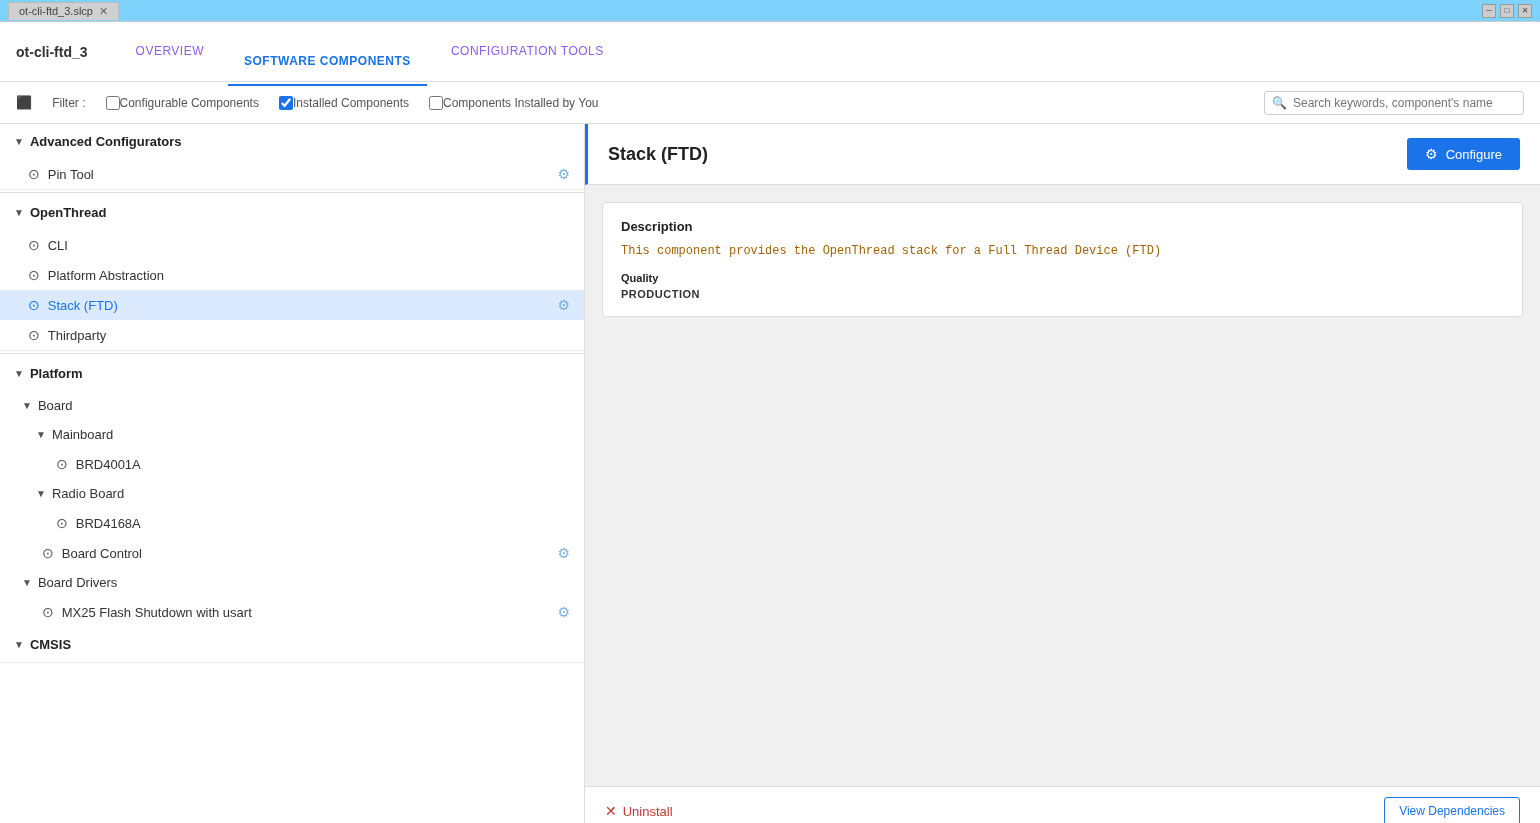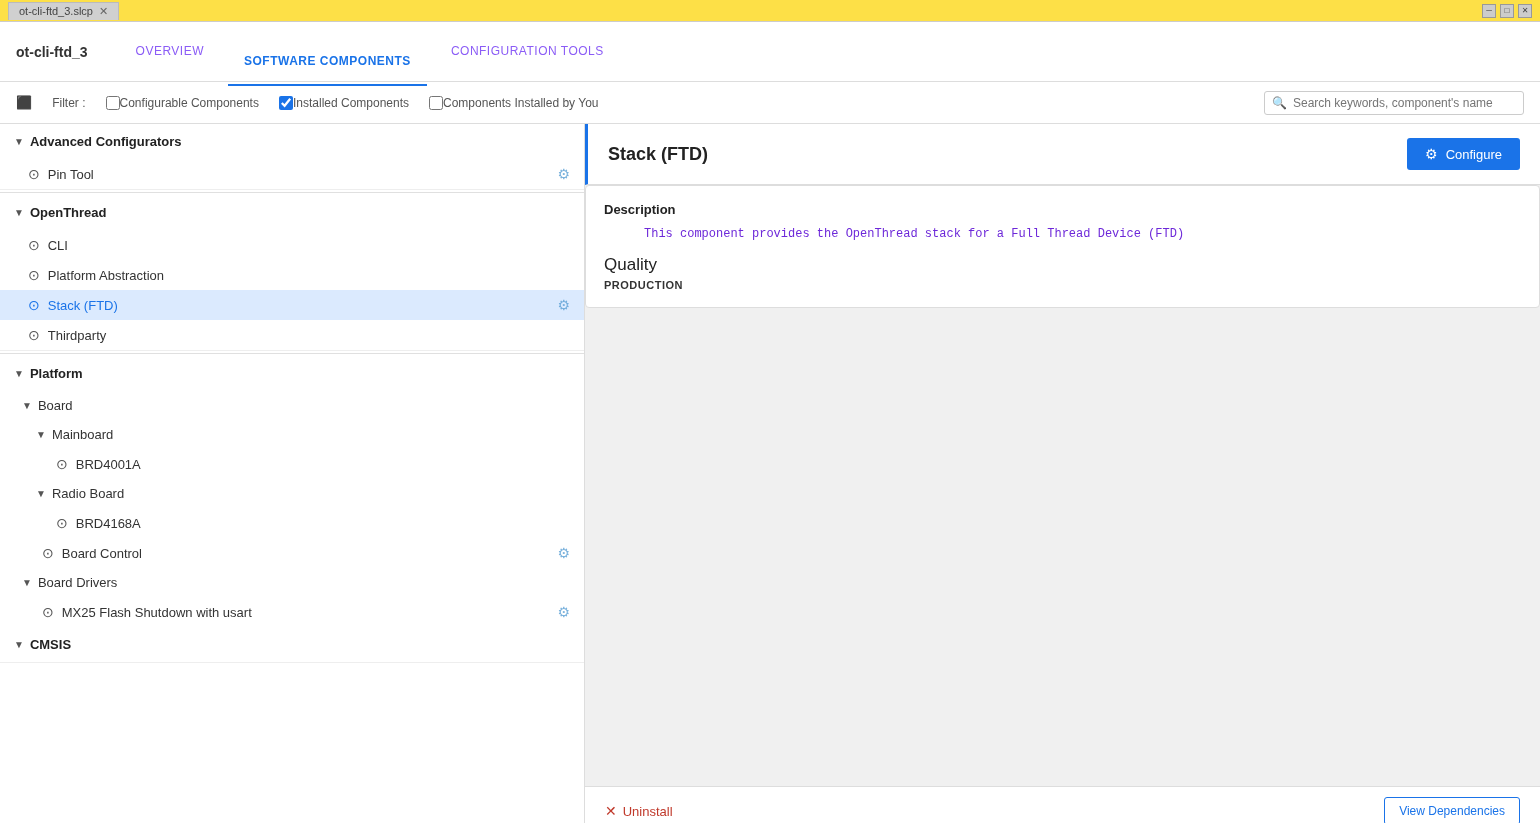--- a/index.html
+++ b/index.html
@@ -1,19 +1,19 @@
 <!DOCTYPE html>
 <html><head>
   <meta charset="utf-8">
   <style>
     * { box-sizing: border-box; margin: 0; padding: 0; }
     body { font-family: 'Segoe UI', Arial, sans-serif; font-size: 13px; background: #f5f5f5; color: #333; height: 823px; overflow: hidden; }
 
     
-    .window-chrome { background: #fde047; border-bottom: 1px solid #ccc; padding: 0 8px; height: 22px; display: flex; align-items: center; font-size: 11px; color: #444; }
+    .window-chrome { background: #7dd3fc; border-bottom: 1px solid #ccc; padding: 0 8px; height: 22px; display: flex; align-items: center; font-size: 11px; color: #444; }
     .window-tab { background: #d0d0d0; border: 1px solid #bbb; border-bottom: none; padding: 2px 10px; font-size: 11px; display: flex; align-items: center; gap: 6px; }
     .window-tab-close { cursor: pointer; color: #666; }
     .window-controls { margin-left: auto; display: flex; gap: 4px; }
     .win-btn { width: 14px; height: 14px; border: 1px solid #999; background: #ccc; font-size: 8px; display: flex; align-items: center; justify-content: center; cursor: pointer; }
 
     
     .top-nav { background: #fff; border-bottom: 1px solid #ddd; display: flex; align-items: center; padding: 0 16px; height: 60px; gap: 8px; }
     .app-title { font-size: 14px; font-weight: bold; color: #333; margin-right: 24px; white-space: nowrap; }
     .nav-tab { padding: 0 16px; height: 48px; display: flex; align-items: center; font-size: 12px; font-weight: 500; color: #8b5cf6; cursor: pointer; border-bottom: 2px solid transparent; letter-spacing: 0.5px; }
     .nav-tab.active { color: #1a73e8; border-bottom: 2px solid #1a73e8; font-weight: 600; margin-top: 20px; }
@@ -48,25 +48,25 @@
     .tree-item.level-2 { padding-left: 42px; }
     .tree-item.level-3 { padding-left: 56px; }
 
     
     .right-panel { flex: 1; background: #f0f0f0; display: flex; flex-direction: column; overflow: hidden; }
     .component-header { background: #fff; padding: 14px 20px; display: flex; align-items: center; justify-content: space-between; border-bottom: 1px solid #ddd; border-left: 3px solid #1a73e8; margin: 0; }
     .component-title { font-size: 18px; font-weight: 600; color: #222; }
     .configure-btn { background: #1a73e8; color: #fff; border: none; border-radius: 3px; padding: 8px 18px; font-size: 13px; font-weight: 500; cursor: pointer; display: flex; align-items: center; gap: 8px; }
     .configure-btn .btn-gear { font-size: 14px; }
 
-    .component-body { padding: 0; flex: 1; overflow-y: auto; }
+    .component-body { padding: 17px; flex: 1; overflow-y: auto; }
     .description-card { background: #fff; border: 1px solid #ddd; border-radius: 4px; padding: 16px 18px; margin-bottom: 12px; }
     .desc-title { font-size: 13px; font-weight: 600; color: #222; margin-bottom: 8px; }
-    .desc-text { font-family: 'Courier New', monospace; font-size: 12px; color: #6d28d9; line-height: 1.5; margin-left: 40px; }
-    .quality-label { font-size: 17px; font-weight: 400; color: #222; margin-top: 12px; margin-bottom: 4px; }
+    .desc-text { font-family: 'Courier New', monospace; font-size: 12px; color: #a16207; line-height: 1.5; }
+    .quality-label { font-size: 11px; font-weight: 700; color: #222; margin-top: 12px; margin-bottom: 4px; }
     .quality-value { font-size: 11px; font-weight: 700; color: #333; letter-spacing: 0.5px; text-transform: uppercase; }
 
     
     .bottom-bar { background: #fff; border-top: 1px solid #ddd; padding: 10px 20px; display: flex; align-items: center; justify-content: space-between; }
     .uninstall-btn { display: flex; align-items: center; gap: 6px; color: #c0392b; font-size: 13px; cursor: pointer; background: none; border: none; }
     .uninstall-icon { color: #c0392b; font-size: 14px; }
     .view-deps-btn { border: 1px solid #1a73e8; color: #1a73e8; background: #fff; border-radius: 3px; padding: 6px 14px; font-size: 12px; cursor: pointer; }
 
     
     .sidebar-divider { height: 1px; background: #e0e0e0; margin: 2px 0; }

